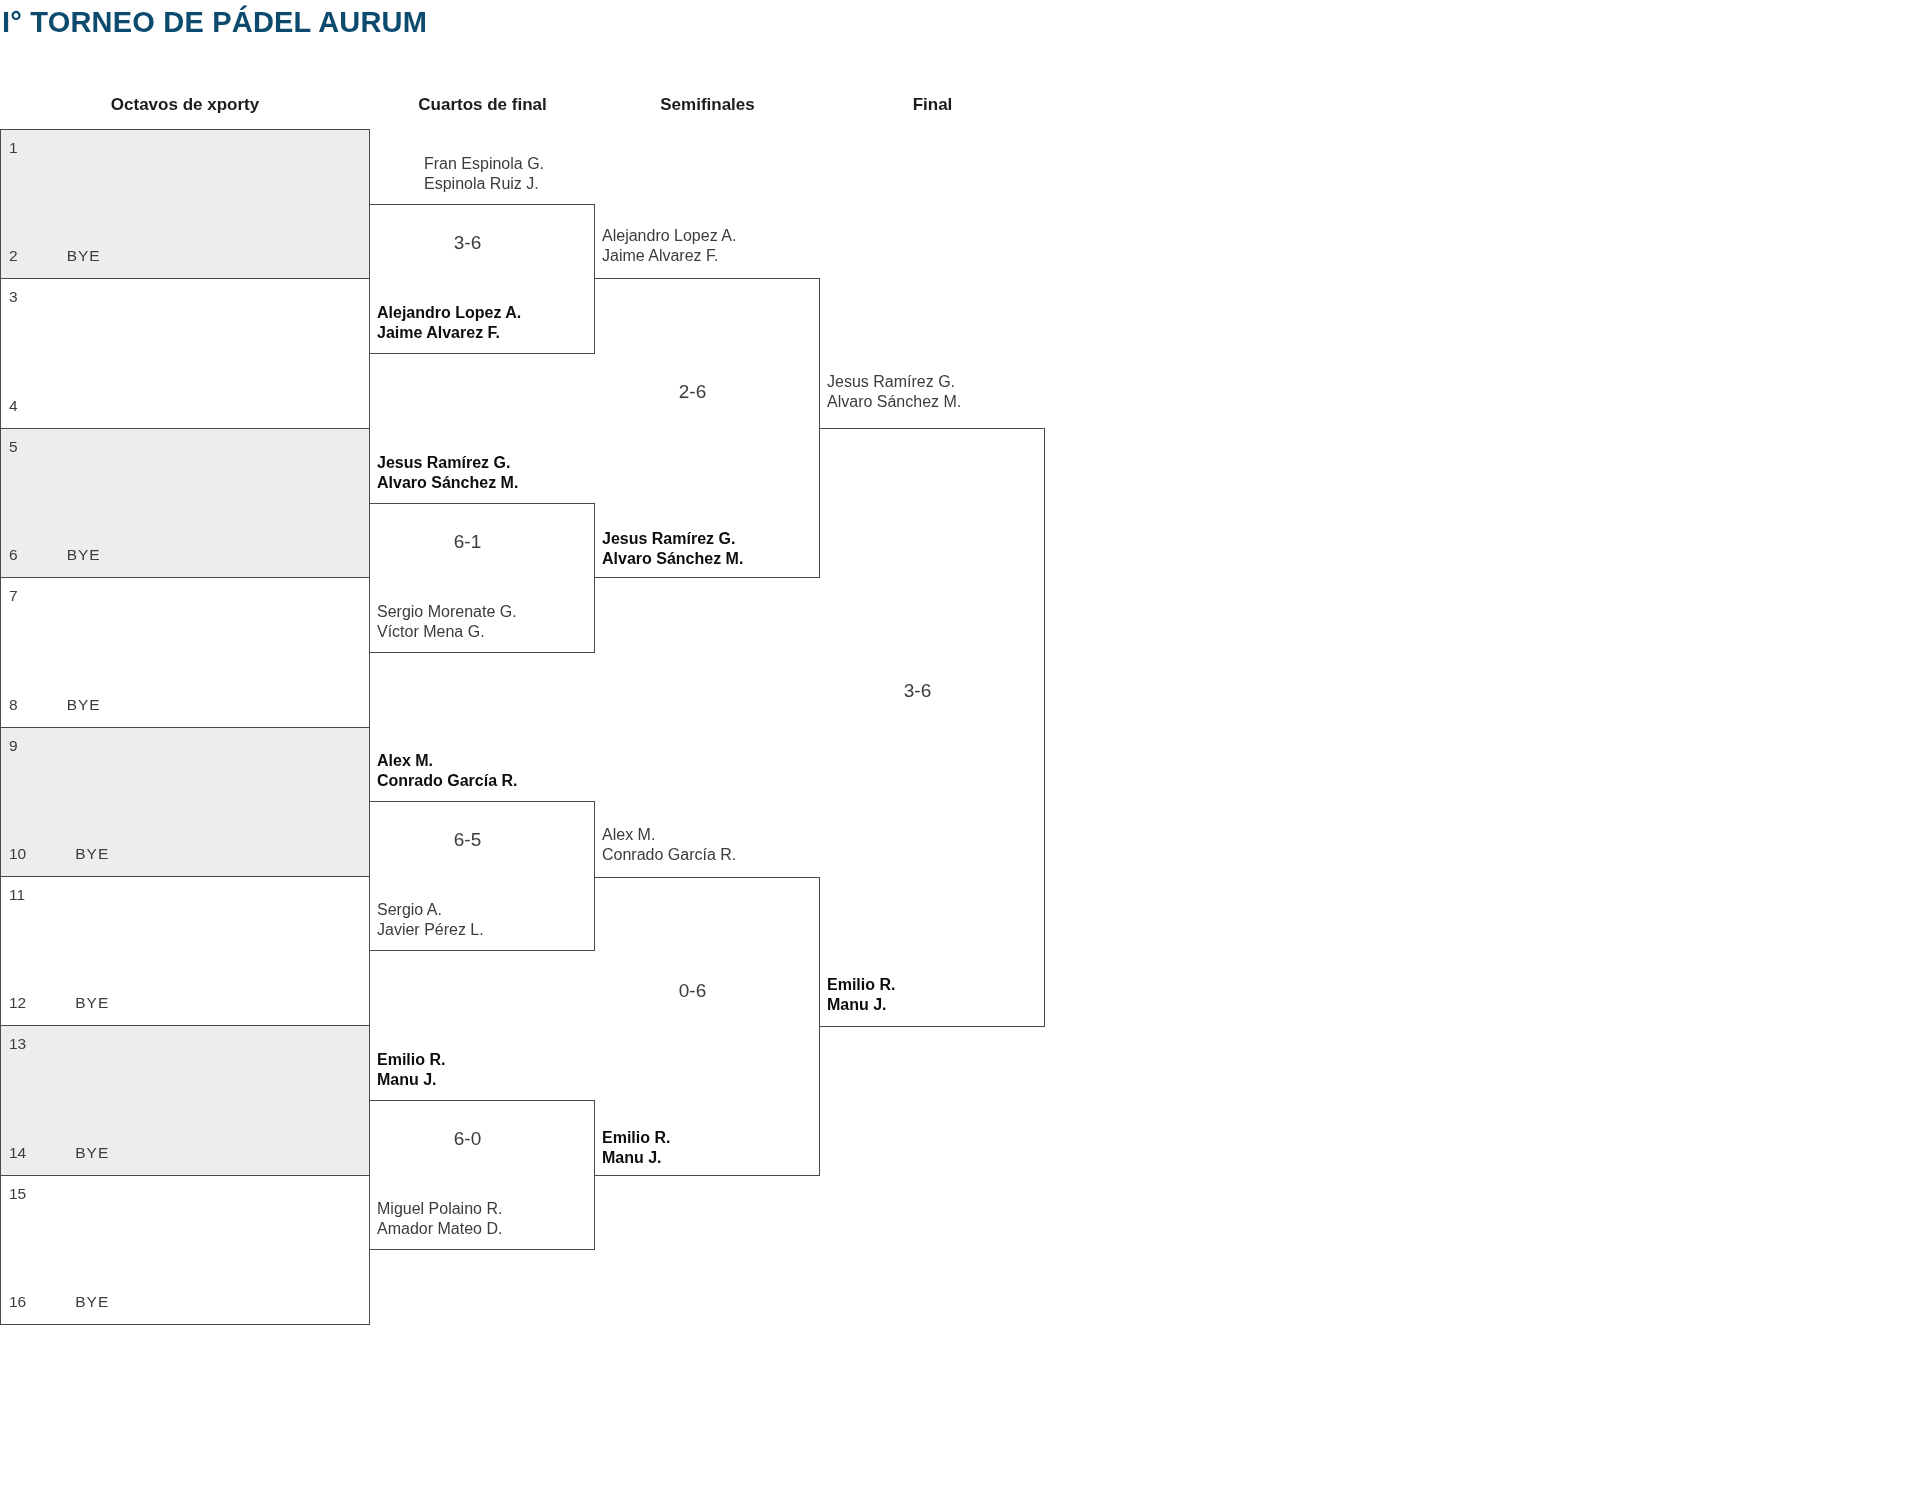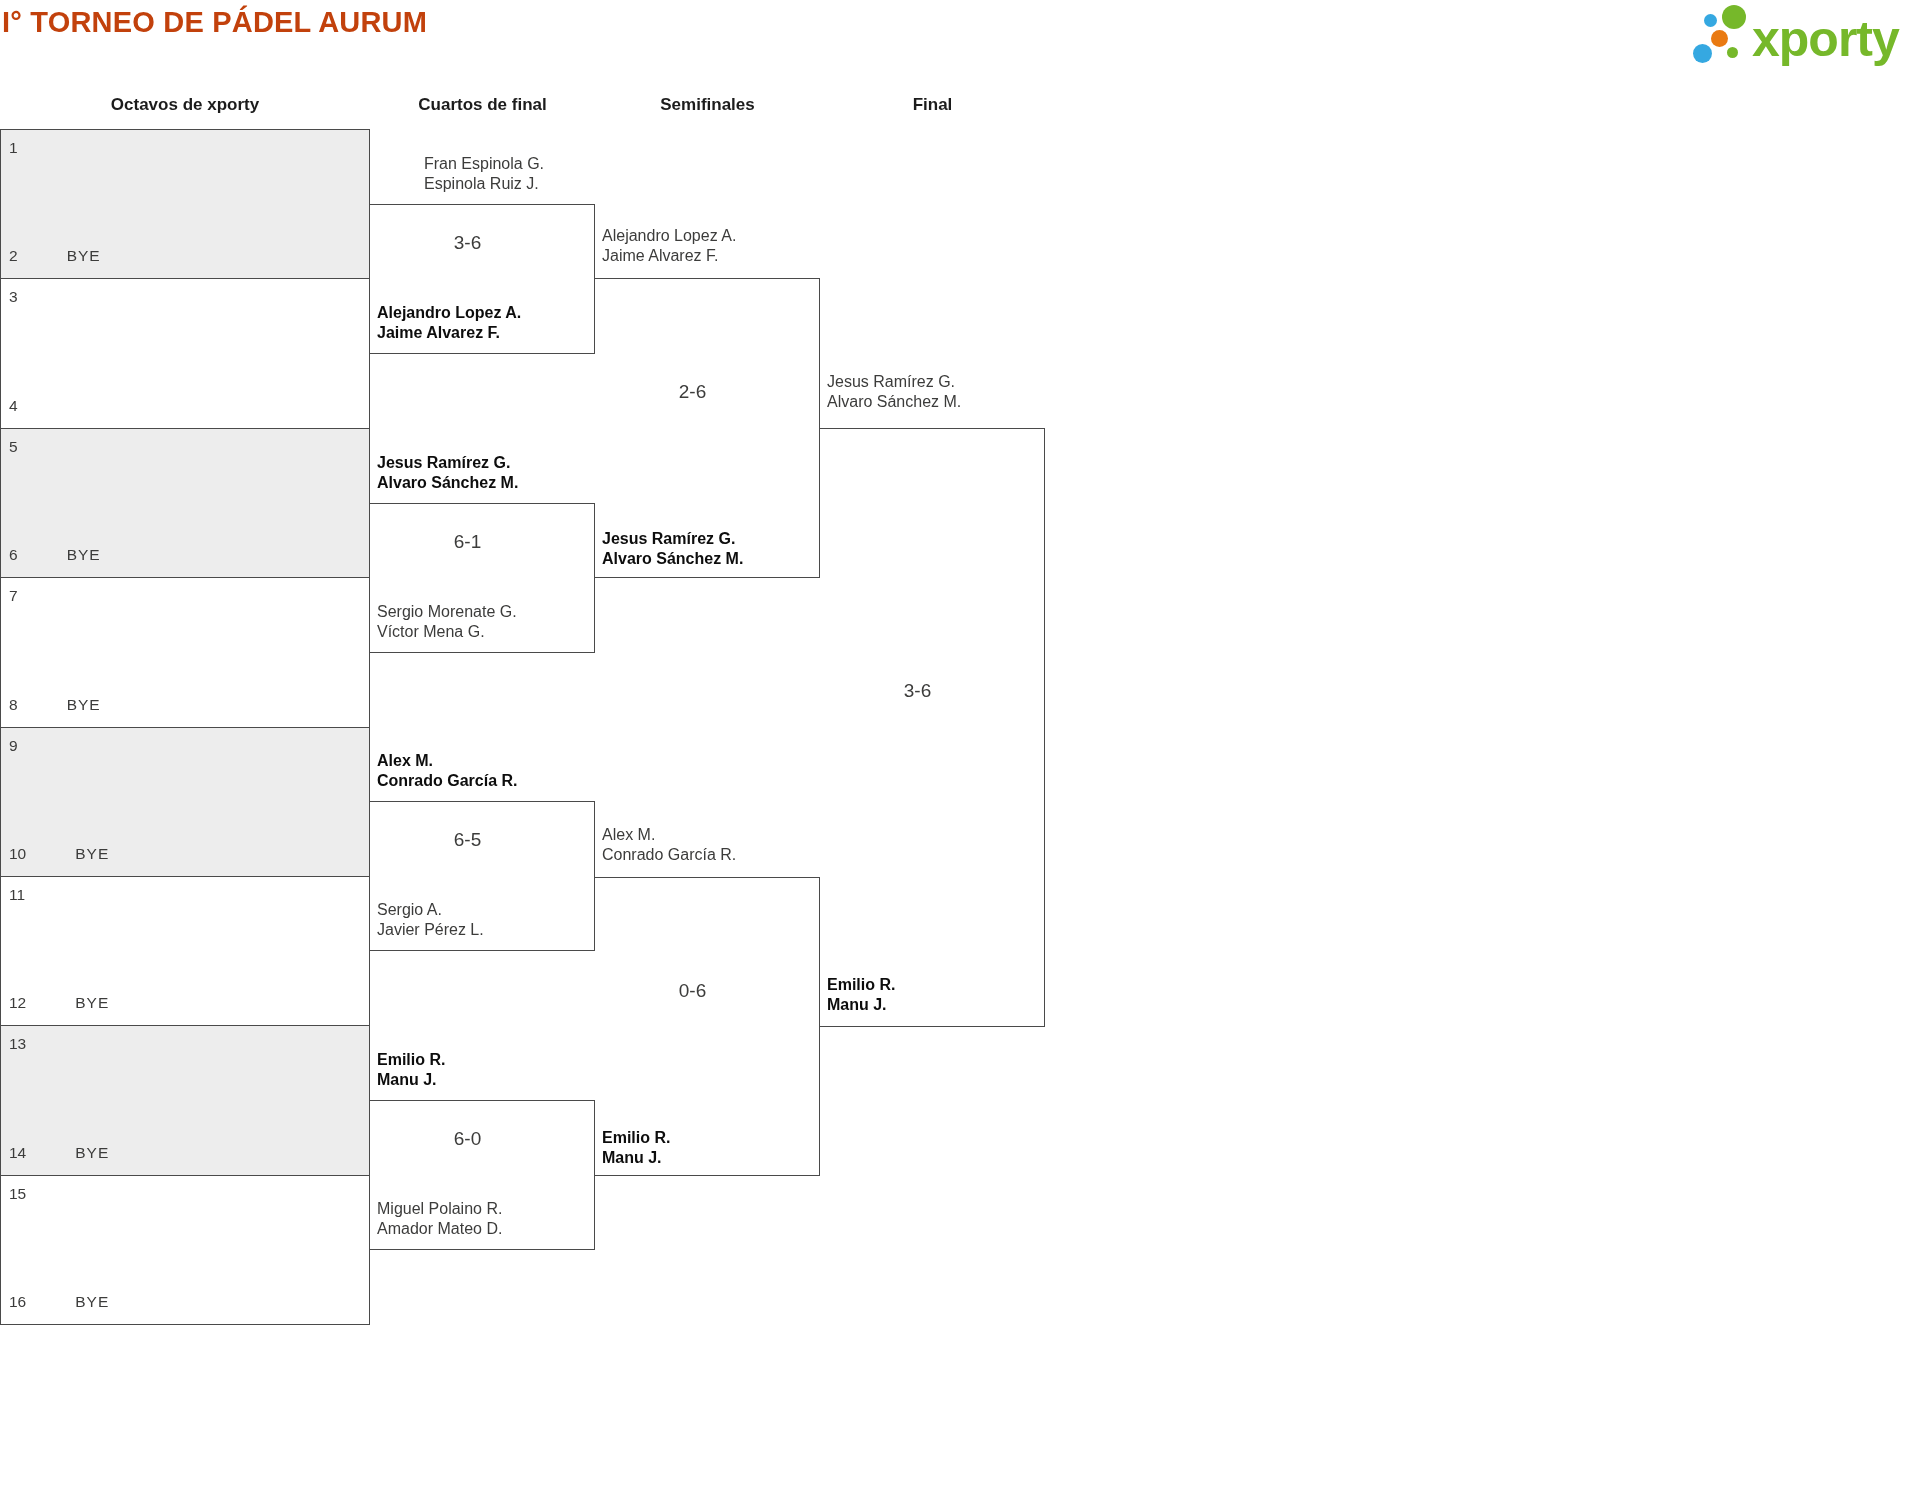--- a/index.html
+++ b/index.html
@@ -1,21 +1,21 @@
 <!DOCTYPE html>
 <html><head>
 <meta charset="utf-8">
 <style>
   html,body{margin:0;padding:0;background:#ffffff;}
   .canvas{position:relative;width:1920px;height:1492px;background:#fff;
           font-family:"Liberation Sans", sans-serif;color:#3c3c3b;overflow:hidden;}
 
   
   .title{position:absolute;left:2px;top:4px;font-size:29px;line-height:36px;
-         font-weight:bold;color:#c2410c;letter-spacing:.2px;}
+         font-weight:bold;color:#0c4a6e;letter-spacing:.2px;}
   .logo{position:absolute;left:1690px;top:0;width:230px;height:85px;}
   .logo .wordmark{position:absolute;left:62px;top:12px;font-size:50px;line-height:54px;
          font-weight:bold;letter-spacing:-1px;color:#76b82a;}
   .dot{position:absolute;border-radius:50%;}
   .d-blue-sm {left:14px;top:14px;width:13px;height:13px;background:#35a8e1;}
   .d-green-lg{left:32px;top:5px;width:24px;height:24px;background:#76b82a;}
   .d-orange  {left:21px;top:30px;width:17px;height:17px;background:#e97a12;}
   .d-blue-lg {left:3px;top:44px;width:19px;height:19px;background:#35a8e1;}
   .d-green-sm{left:37px;top:47px;width:11px;height:11px;background:#76b82a;}
 
@@ -44,28 +44,20 @@
 </style>
 </head>
 <body>
 
 <div class="canvas">
 
   <div class="title">
     <div>I° TORNEO DE PÁDEL AURUM</div>
   </div>
 
-  <div class="logo">
-    <span class="dot d-blue-sm"></span>
-    <span class="dot d-green-lg"></span>
-    <span class="dot d-orange"></span>
-    <span class="dot d-blue-lg"></span>
-    <span class="dot d-green-sm"></span>
-    <span class="wordmark">xporty</span>
-  </div>
 
   <div class="rh" style="left:0;width:370px;">Octavos de xporty</div>
   <div class="rh" style="left:370px;width:225px;">Cuartos de final</div>
   <div class="rh" style="left:595px;width:225px;">Semifinales</div>
   <div class="rh" style="left:820px;width:225px;">Final</div>
 
   <div class="octavos">
     <div class="obox shade">
       <div class="slot top">
           <span class="num">1</span>

